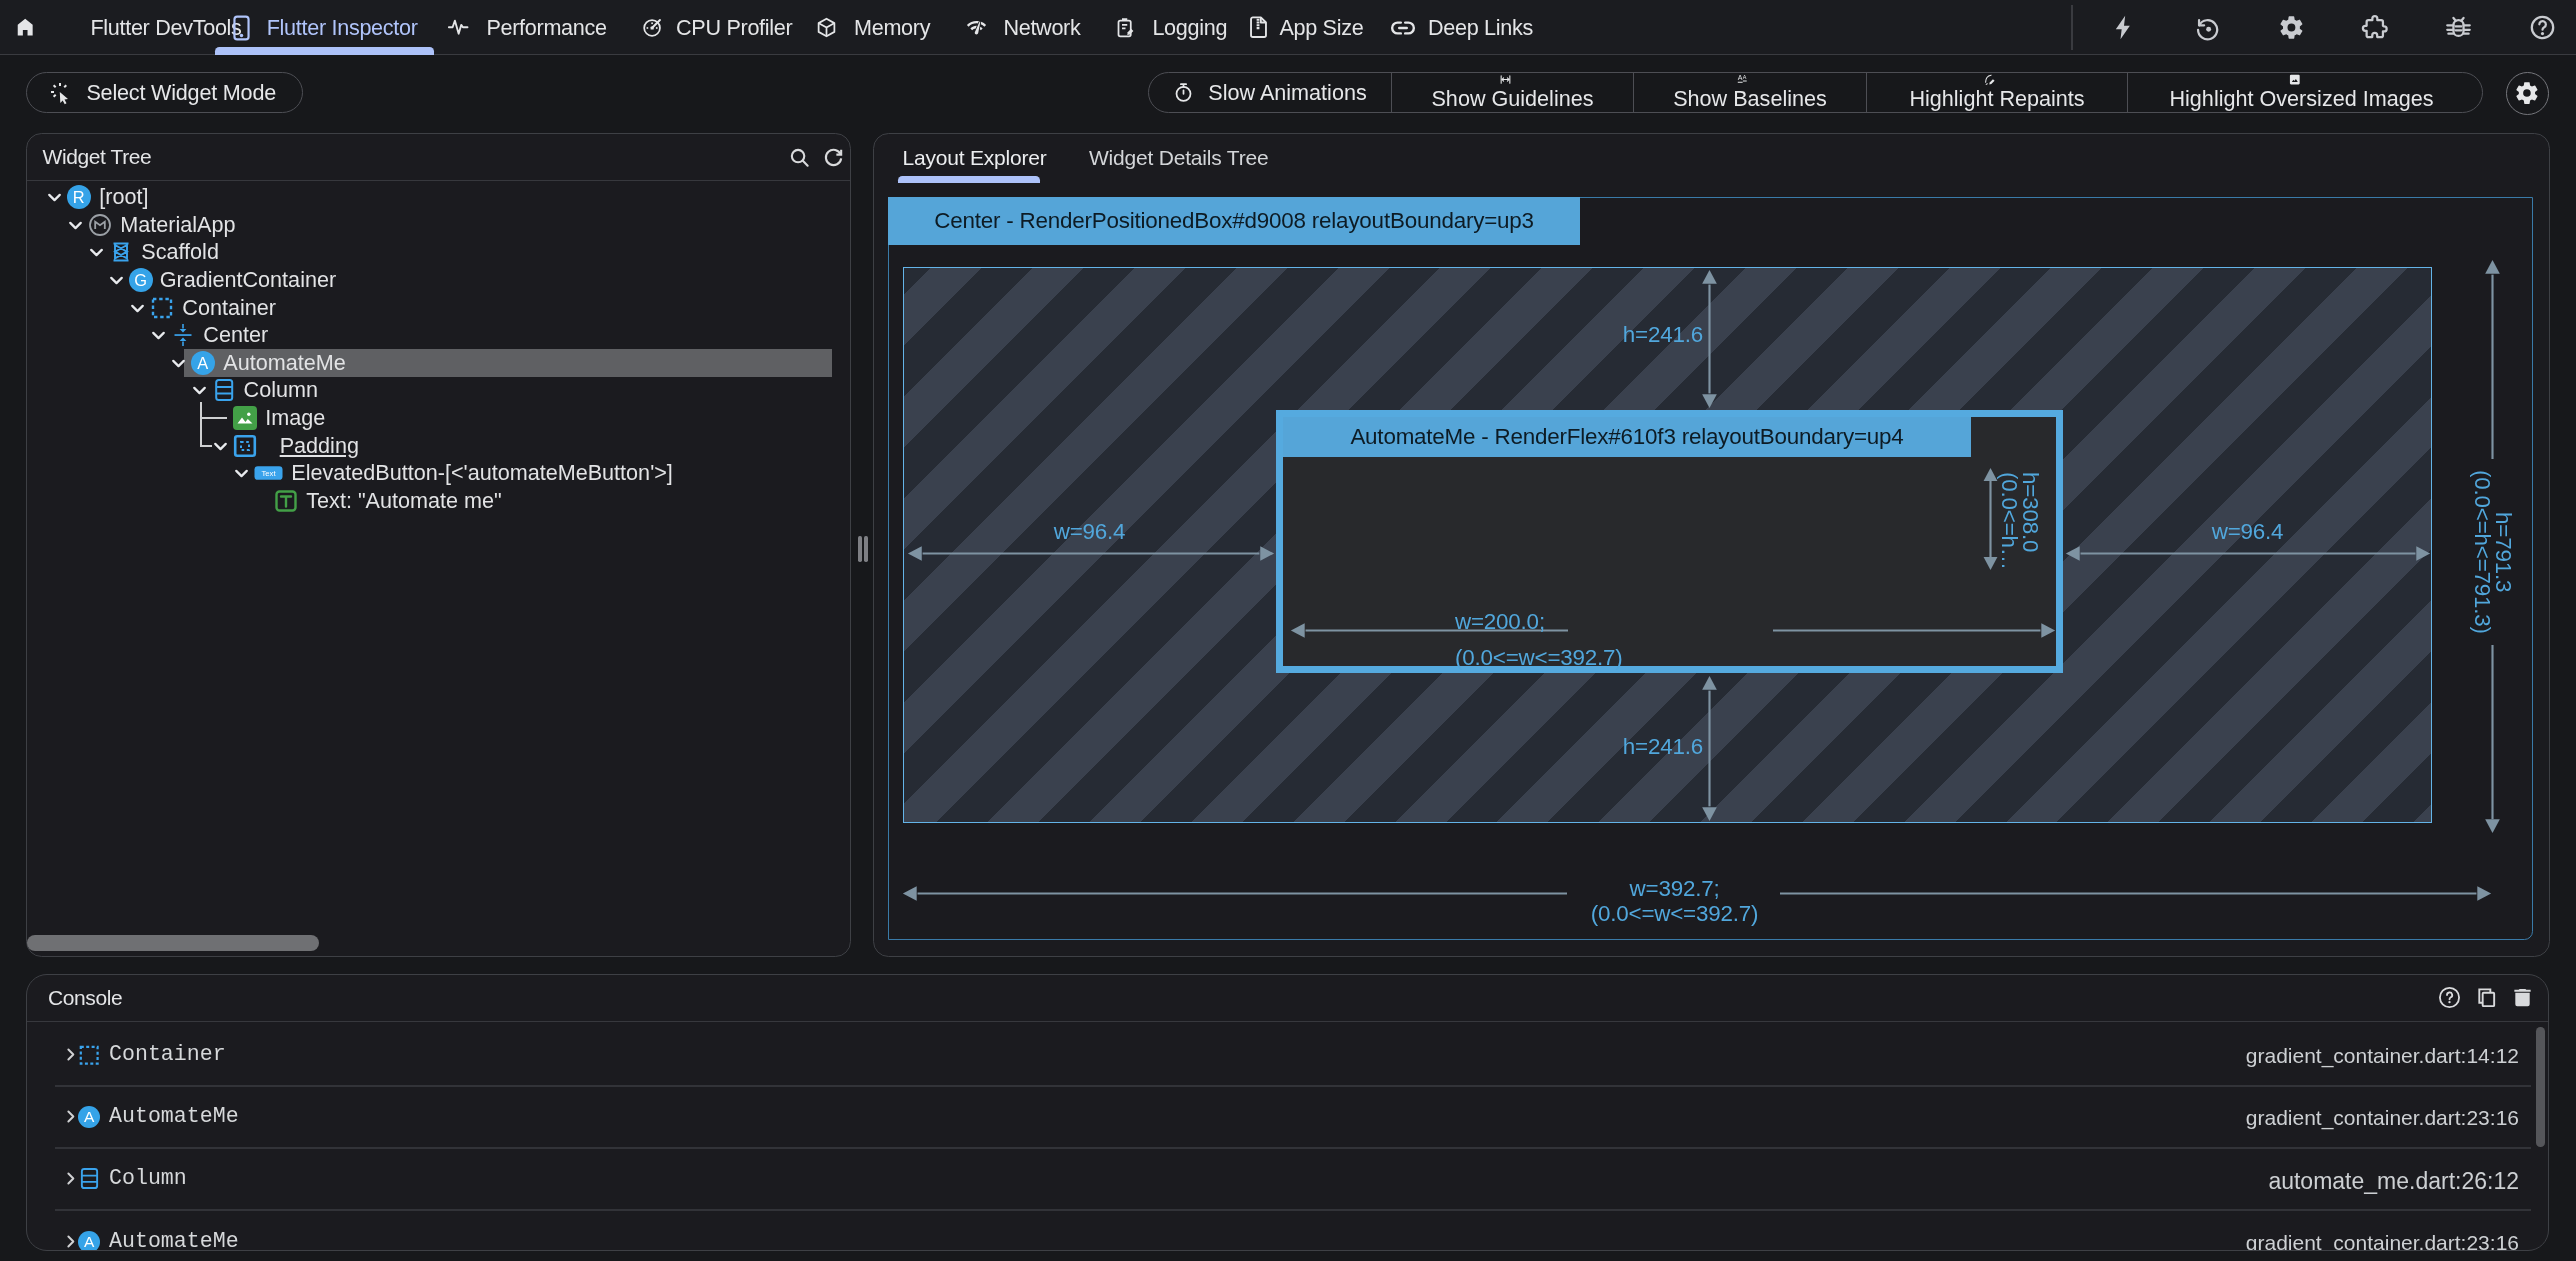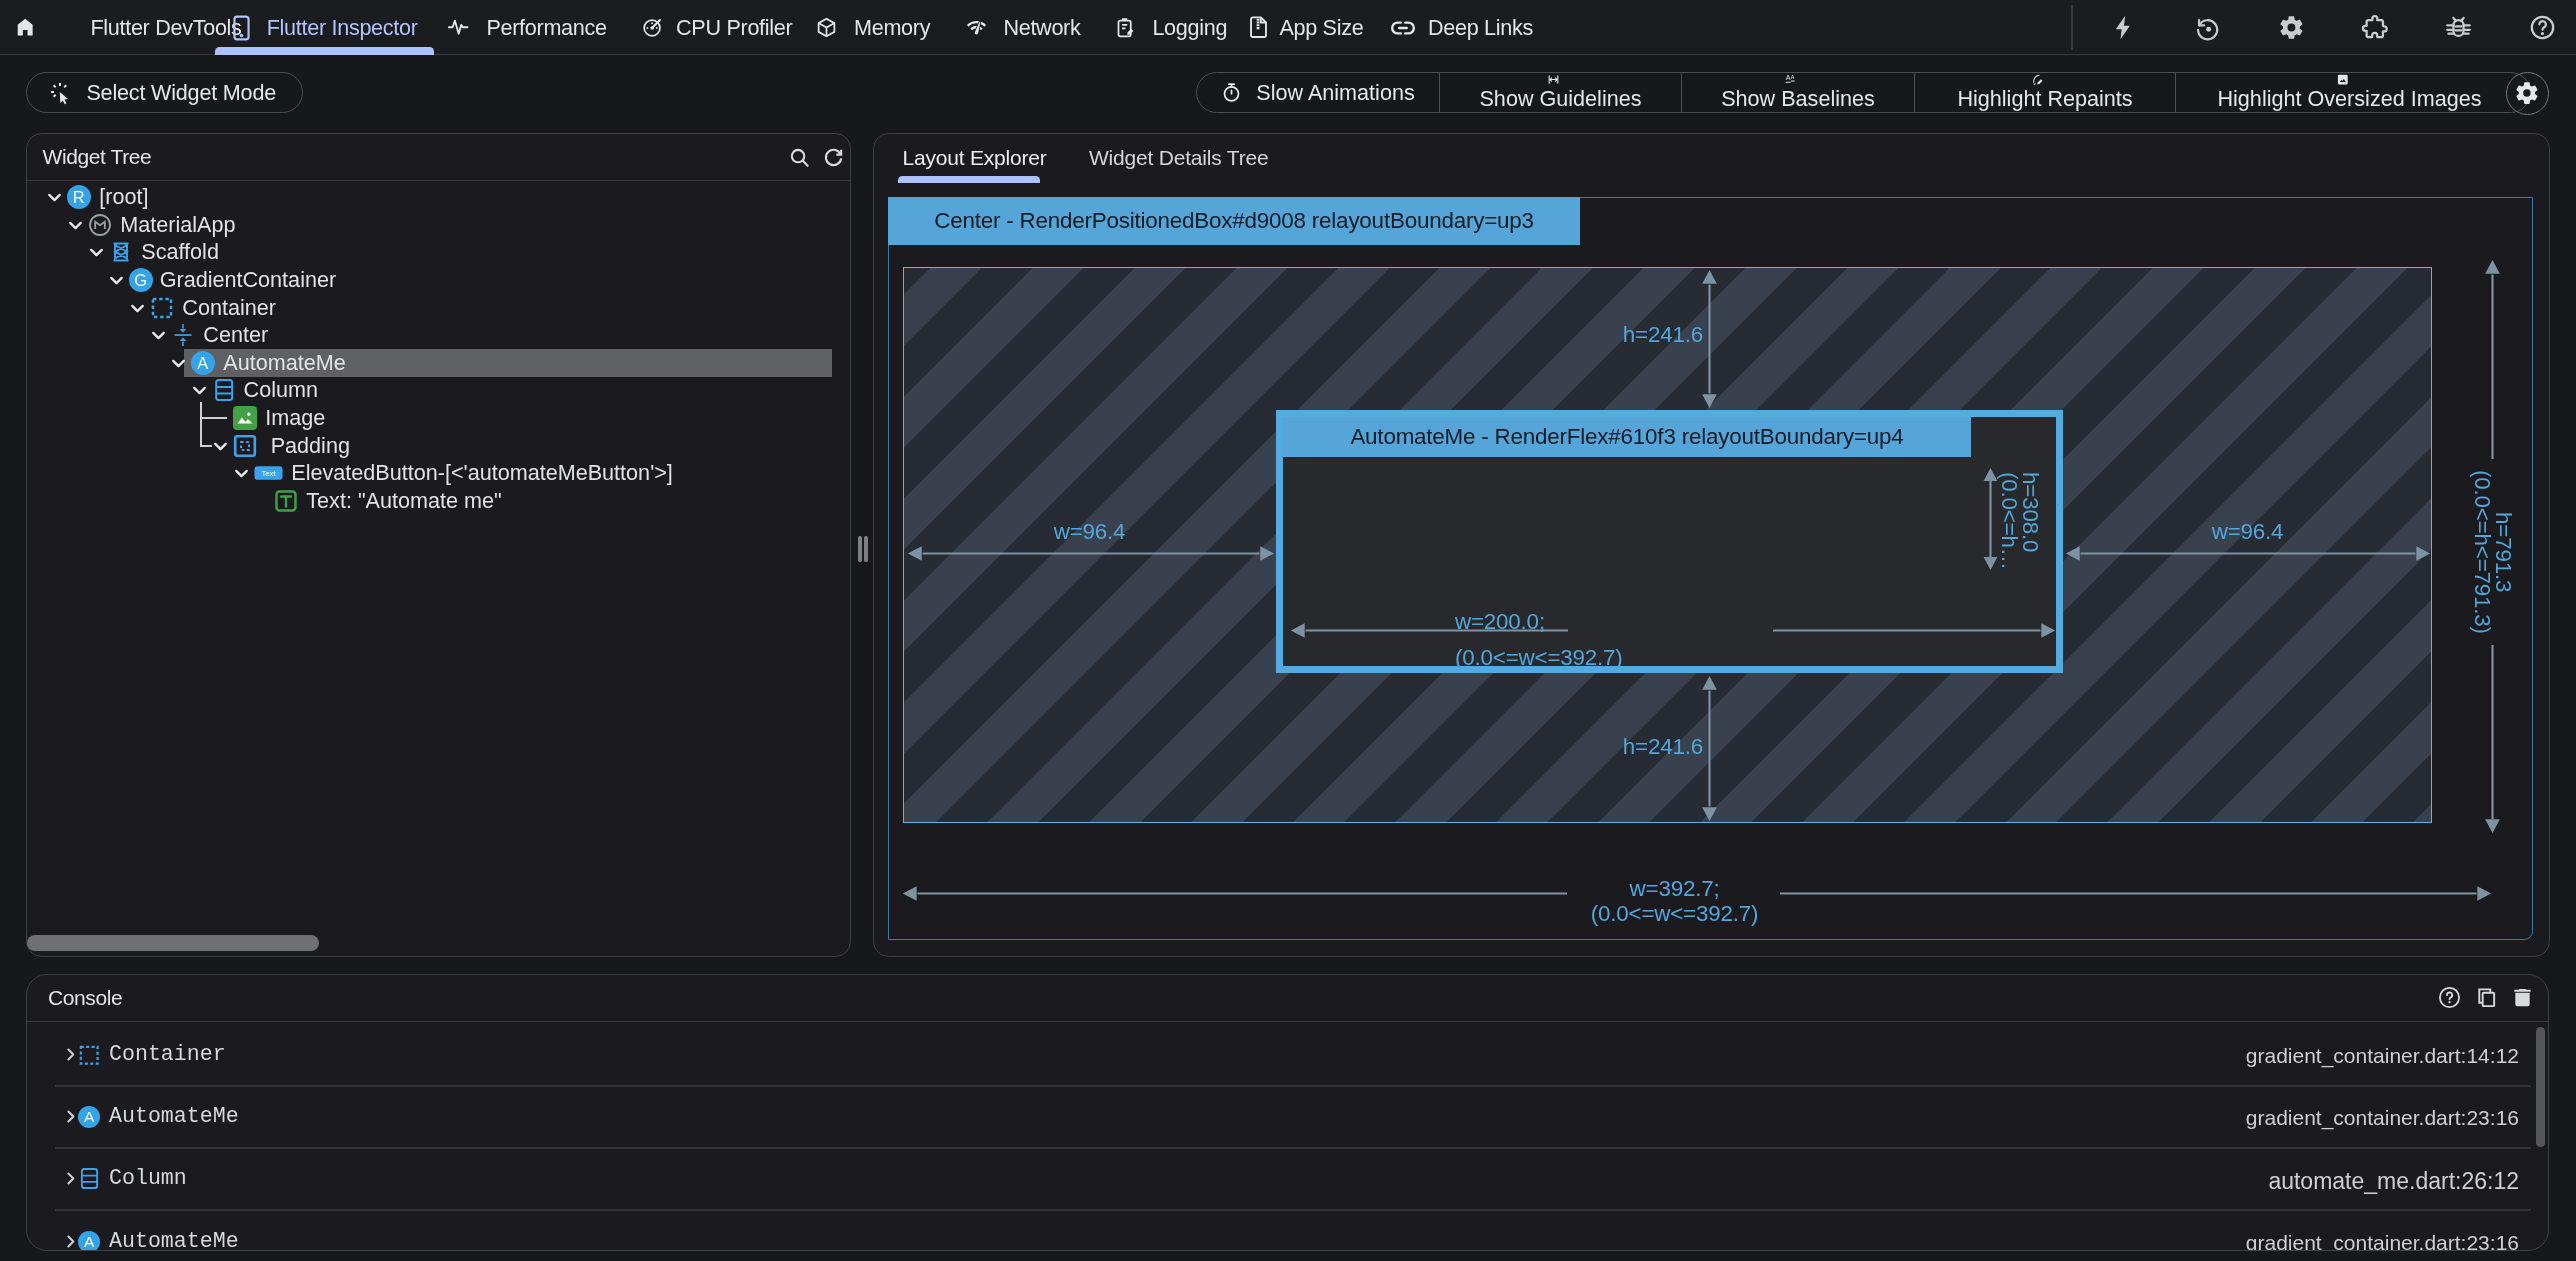--- a/index.html
+++ b/index.html
@@ -16,21 +16,21 @@
              color:#e4e5e7; font-size:21.6px; letter-spacing:-0.3px; white-space:nowrap; }
   .tabitem.sel { color:#b0c4fa; }
   #ul-inspector { position:absolute; left:215px; top:47px; width:219px; height:7.8px;
                   background:#adc2f9; border-radius:4.3px 4.3px 0 0; }
   .ticon { flex:0 0 auto; }
 
   
   .btn { position:absolute; top:72px; height:41px; border:1.7px solid #4d4e54;
          border-radius:22.4px; display:flex; align-items:center;
          color:#e6e7e9; font-size:21.6px; letter-spacing:-0.2px; white-space:nowrap; }
-  #seggroup { position:absolute; left:1196px; top:72px; height:41px; width:1335px;
+  #seggroup { position:absolute; left:1148px; top:72px; height:41px; width:1335px;
               border:1.7px solid #4d4e54; border-radius:22.4px; display:flex; }
   .seg { height:100%; display:flex; align-items:center; justify-content:center;
          color:#e6e7e9; font-size:21.6px; letter-spacing:0; white-space:nowrap; }
   .seg + .seg { border-left:1.7px solid #4d4e54;flex-direction:column; }
   .seg svg { margin-right:14px; }
 
   
   .panel { position:absolute; background:#1b1b1f; border:1.7px solid #3e4045; border-radius:15.5px; }
   .phead { position:absolute; left:0; top:0; right:0; height:47px;
            border-bottom:1.7px solid #37383d; display:flex; align-items:center;
@@ -300,21 +300,21 @@
       <span style="margin-left:8.6px;">Image</span>
     </div>
     <div class="trow" style="left:183px; top:298px;">
       <svg class="chev" viewBox="0 0 24 24" fill="none" stroke="#e8eaed" stroke-width="2.6" stroke-linecap="round" stroke-linejoin="round">
           <path d="m6 9 6 6 6-6"></path>
         </svg>
       <svg width="24" height="24" viewBox="0 0 24 24" fill="none" stroke="#3aa3ec" style="margin-left:1.7px;">
           <rect x="2.2" y="2.2" width="19.6" height="19.6" rx="2" stroke-width="2.6"></rect>
           <rect x="8" y="8" width="8" height="8" stroke-width="2" stroke-dasharray="2.6 2.6"></rect>
         </svg>
-      <span style="margin-left:14px;">Padding</span>
+      <span style="margin-left:23px;text-decoration:underline;">Padding</span>
     </div>
     <div class="trow" style="left:204px; top:325px;">
       <svg class="chev" viewBox="0 0 24 24" fill="none" stroke="#e8eaed" stroke-width="2.6" stroke-linecap="round" stroke-linejoin="round">
           <path d="m6 9 6 6 6-6"></path>
         </svg>
       <svg width="29" height="24" viewBox="0 0 30 24" style="margin-left:1.7px;font-size:25px">
           <rect x="0.5" y="5" width="29" height="14" rx="3.5" fill="#3aa3ec"></rect>
           <text x="15" y="15.3" text-anchor="middle" font-size="8" fill="#fff" font-family="Liberation Sans, sans-serif">Text</text>
         </svg>
       <span style="margin-left:8.6px;">ElevatedButton-[&lt;'automateMeButton'&gt;]</span>

